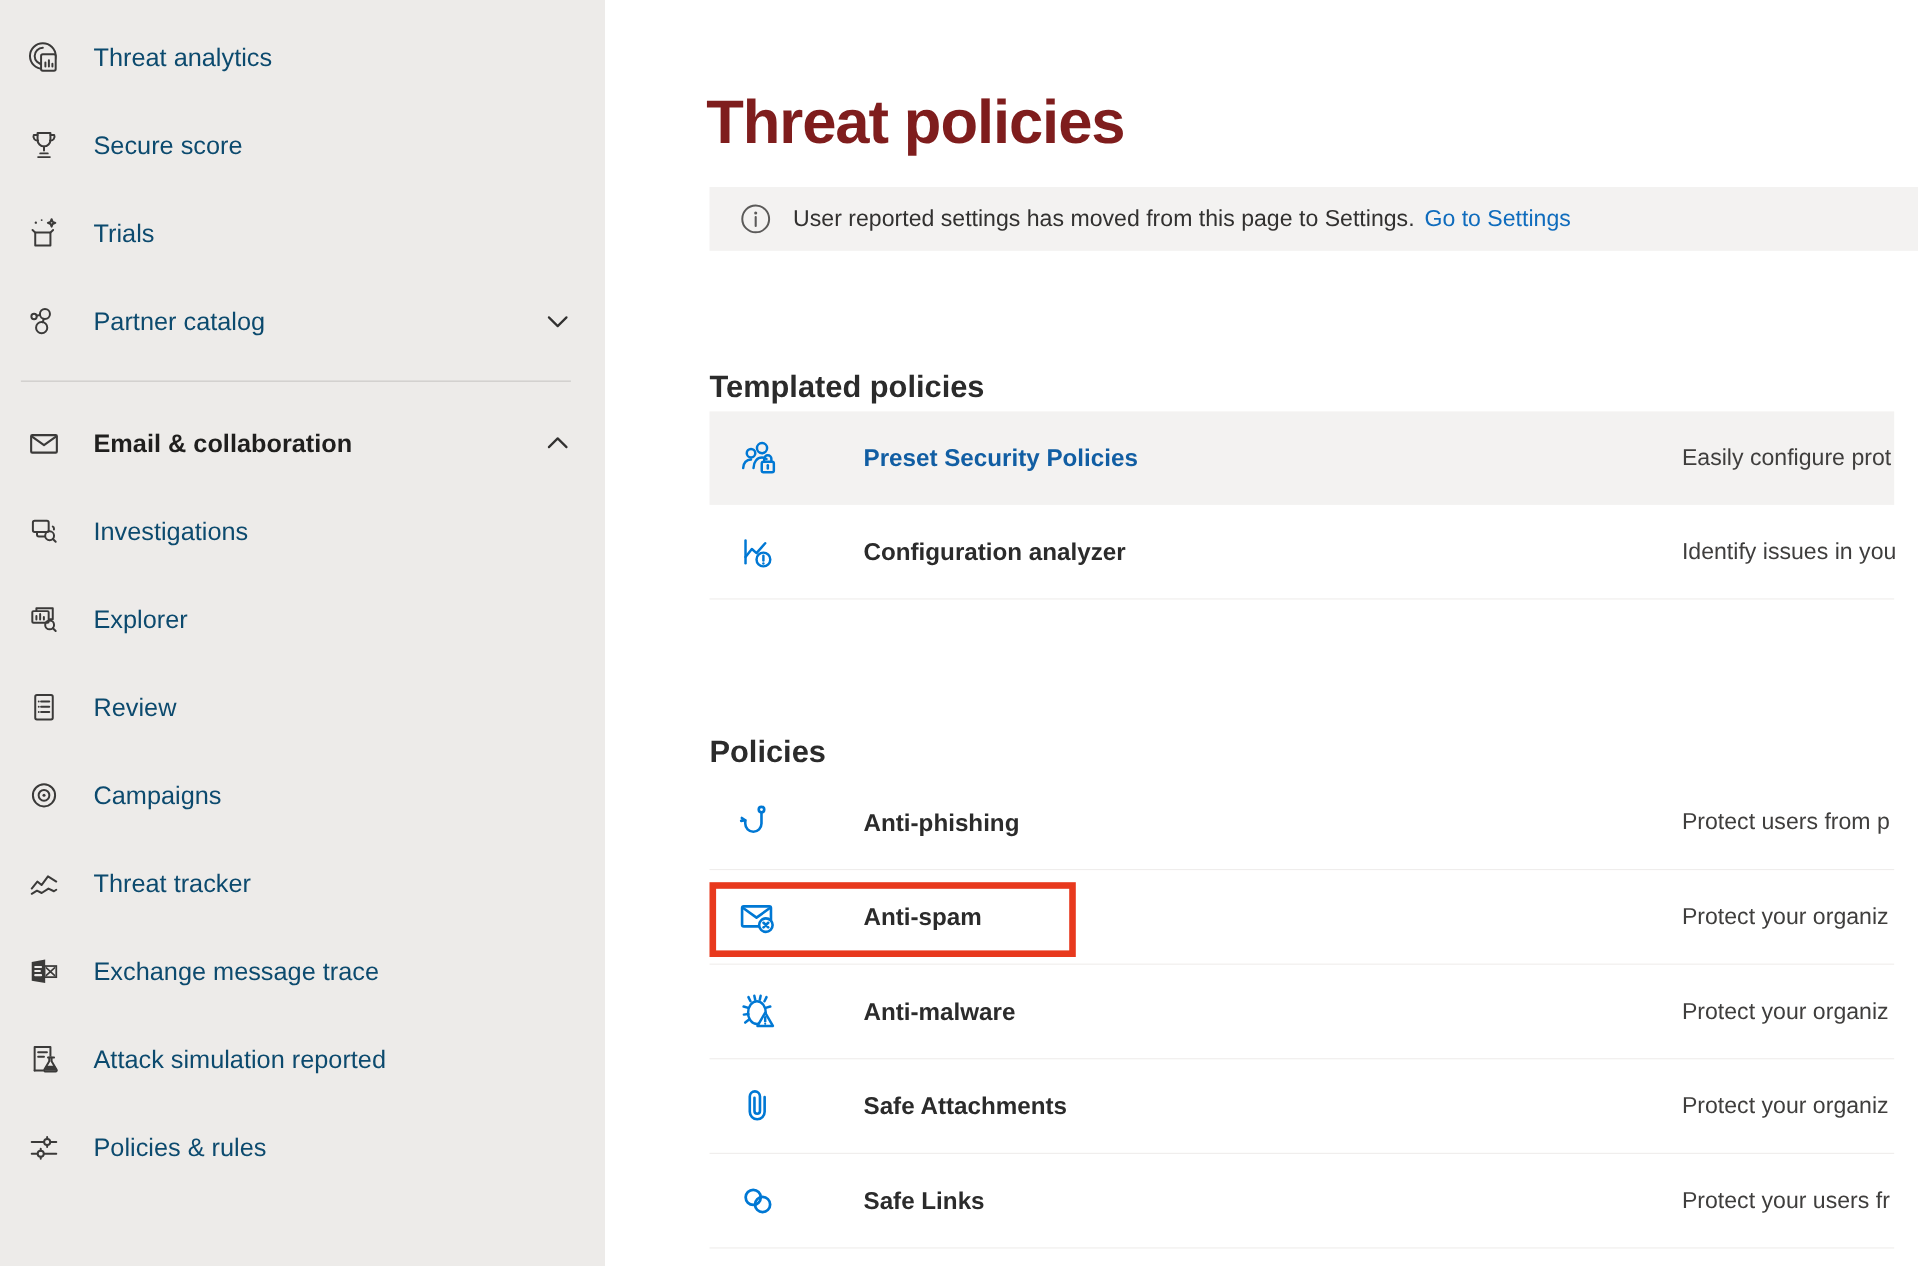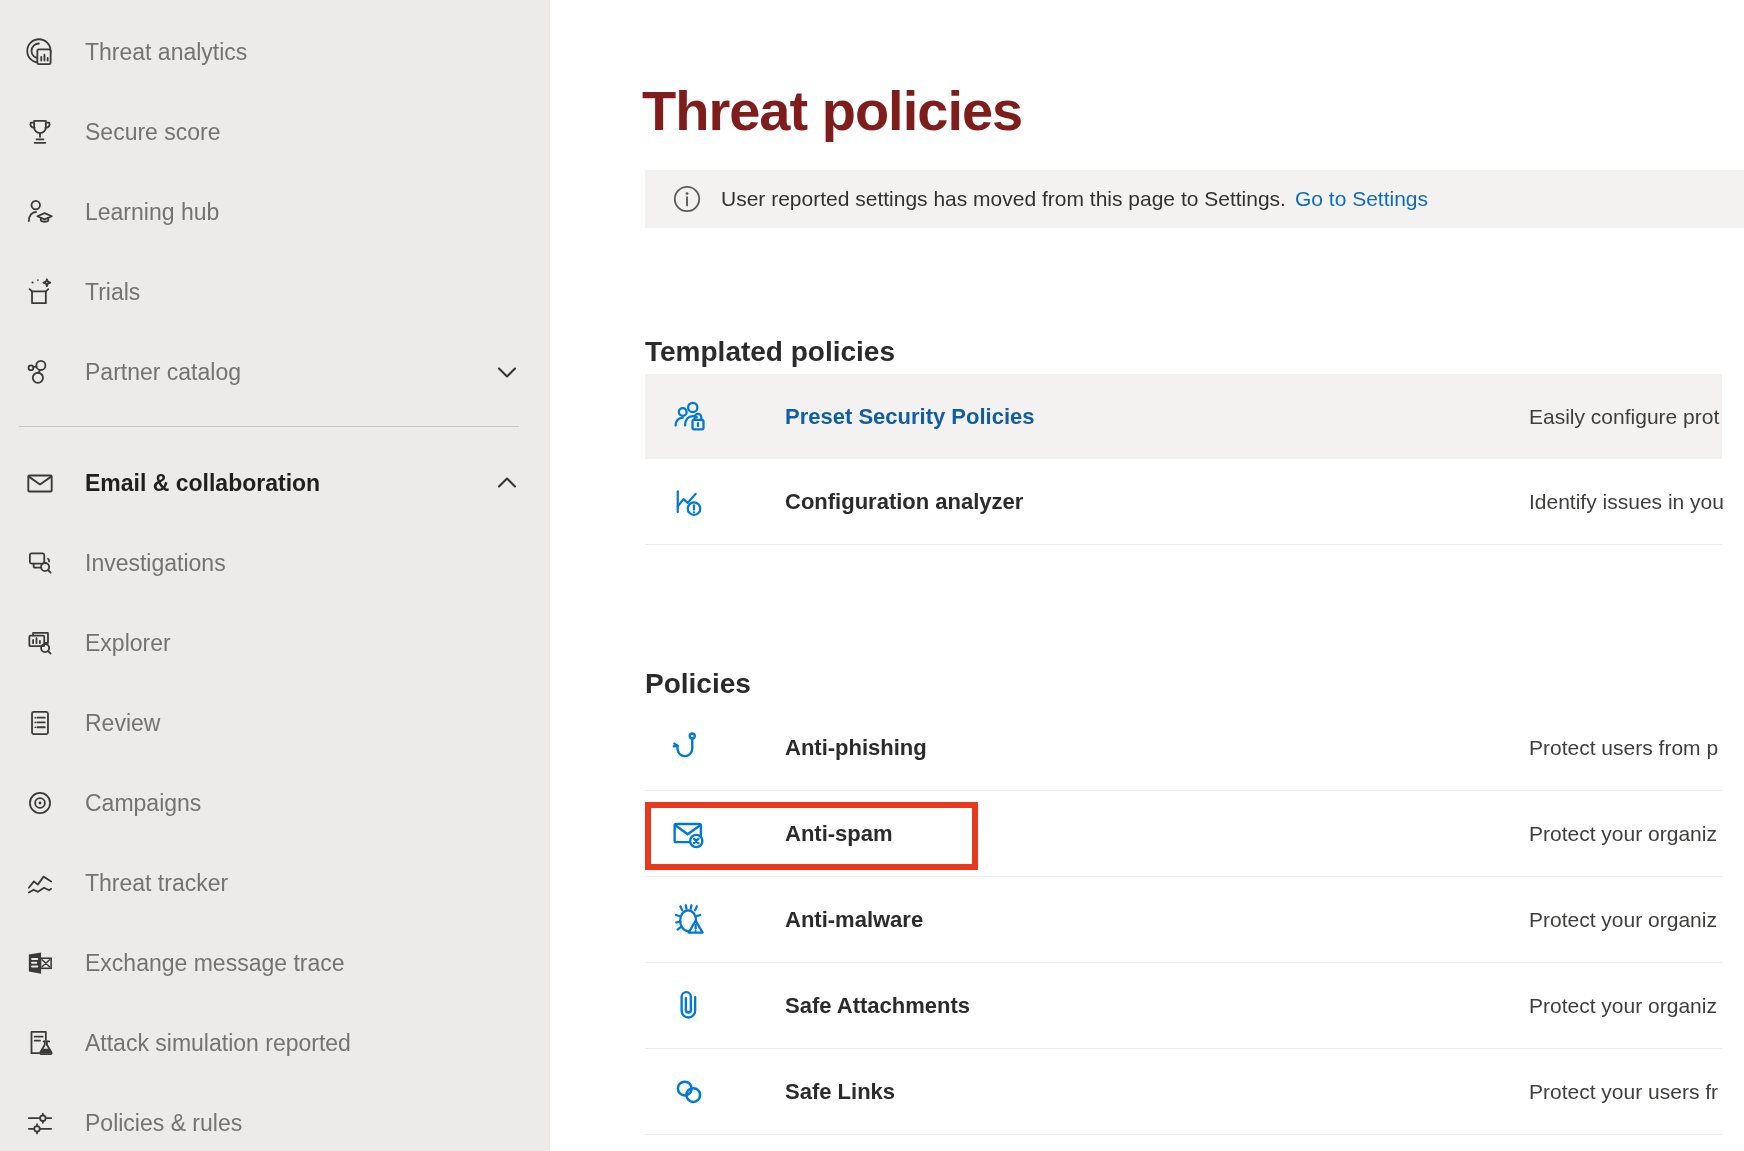--- a/index.html
+++ b/index.html
@@ -13,21 +13,21 @@
   
   .sidebar{
     position:absolute;left:0;top:0;width:550px;height:1151px;
     background:#edebe9;box-sizing:border-box;padding-top:12px;
   }
   .side-item{
     height:80px;display:flex;align-items:center;
     padding:0 30px 0 22px;cursor:pointer;
   }
   .side-item .icn{width:36px;height:36px;flex:0 0 36px;display:flex;align-items:center;justify-content:center;}
-  .side-item .lbl{margin-left:27px;font-size:23px;color:#737373;white-space:nowrap;}
+  .side-item .lbl{margin-left:27px;font-size:23px;color:#0c4a6e;white-space:nowrap;}
   .side-item.bold .lbl{font-weight:700;color:#201f1e;}
   .chev{margin-left:auto;display:flex;align-items:center;}
   .side-divider{height:1px;background:#c8c6c4;margin:14px 31px 16px 19px;}
 
   
   .main{position:absolute;left:645px;top:0;width:1099px;height:1151px;}
   .title{
     position:absolute;top:40px;left:-3px;
     font-size:56px;font-weight:700;color:#7f1d1d;letter-spacing:-1px;white-space:nowrap;
   }
@@ -96,31 +96,20 @@
       <span class="icn">
         <svg width="34" height="34" viewBox="0 0 32 32" fill="none" stroke="#3b3a39" stroke-width="1.7" stroke-linecap="round" stroke-linejoin="round">
           <path d="M10.5 5.5h11v6a5.5 5.5 0 0 1-11 0z"></path>
           <path d="M10.5 7.2H7.3a3.4 3.4 0 0 0 3.6 4.8M21.5 7.2h3.2a3.4 3.4 0 0 1-3.6 4.8"></path>
           <path d="M16 17v3.5M12.8 23h6.4M11 26.2h10"></path>
         </svg>
       </span>
       <span class="lbl">Secure score</span>
     </div>
 
-    <div class="side-item">
-      <span class="icn">
-        <svg width="34" height="34" viewBox="0 0 32 32" fill="none" stroke="#3b3a39" stroke-width="1.7" stroke-linecap="round" stroke-linejoin="round">
-          <circle cx="12" cy="9.5" r="4"></circle>
-          <path d="M5.5 24.5c0-5.2 3-8.5 6.8-8.5"></path>
-          <path d="M13.5 20l6.8-3 6.8 3-6.8 3z"></path>
-          <path d="M16.8 21.5v2.6c1.2 1.4 5.8 1.4 7 0v-2.6"></path>
-        </svg>
-      </span>
-      <span class="lbl">Learning hub</span>
-    </div>
 
     <div class="side-item">
       <span class="icn">
         <svg width="34" height="34" viewBox="0 0 32 32" fill="none" stroke="#3b3a39" stroke-width="1.7" stroke-linecap="round" stroke-linejoin="round">
           <path d="M8.5 15.5h13v11h-13z"></path>
           <path d="M8.5 15.5l-2.3-2.2M21.5 15.5l2.3-2.2"></path>
           <path d="M22.5 4l.9 2.3 2.3.9-2.3.9-.9 2.3-.9-2.3-2.3-.9 2.3-.9z"></path>
           <circle cx="9" cy="7" r="1" fill="#3b3a39" stroke="none"></circle>
           <circle cx="14" cy="4.8" r="0.8" fill="#3b3a39" stroke="none"></circle>
         </svg>

